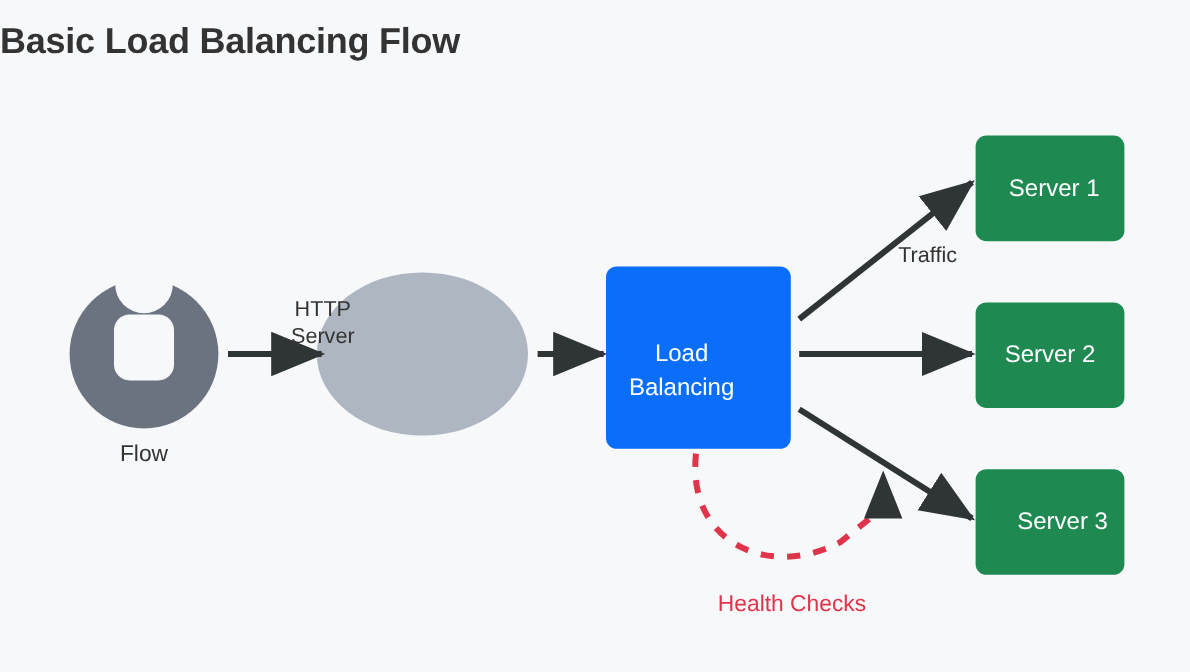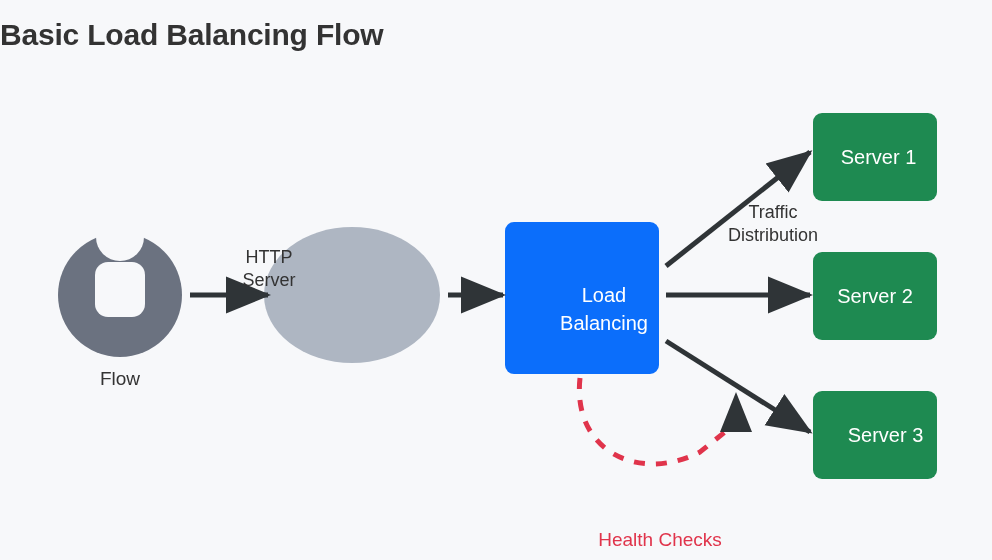--- a/index.html
+++ b/index.html
@@ -63,27 +63,26 @@
     position: absolute;
     text-align: center;
     color: #333333;
     font-size: 19px;
   }
   .health-label {
     position: absolute;
     text-align: center;
     color: #e0344b;
     font-size: 19px;
-    margin-top: 36px;
   }
 
   
   .lbl-user     { left: 58px;  top: 368px; width: 124px; }
   .lbl-internet { left: 268px; top: 282px; width: 168px; font-size: 21px; }
-  .lbl-lb       { left: 527px; top: 281px; width: 154px; }
+  .lbl-lb       { left: 491px; top: 281px; width: 154px; }
   .lbl-s1       { left: 813px; top: 143px; width: 131px; text-align: center; }
   .lbl-s2       { left: 813px; top: 282px; width: 124px; }
   .lbl-s3       { left: 813px; top: 421px; width: 145px; }
   .lbl-http     { left: 219px; top: 246px; width: 100px; }
   .lbl-traffic  { left: 713px; top: 201px; width: 120px; }
   .lbl-health   { left: 574px; top: 493px; width: 172px; }
 </style>
 </head>
 <body>
 
@@ -145,18 +144,17 @@
   <div class="node-label lbl-s2">Server 2</div>
   <div class="node-label lbl-s3">Server 3</div>
 
   <div class="plain-label lbl-http">
     <div>HTTP</div>
     <div>Server</div>
   </div>
 
   <div class="plain-label lbl-traffic">
     <div>Traffic</div>
-    <div>Distribution</div>
   </div>
 
   <div class="health-label lbl-health">Health Checks</div>
 
 </div>
 
 </body></html>

